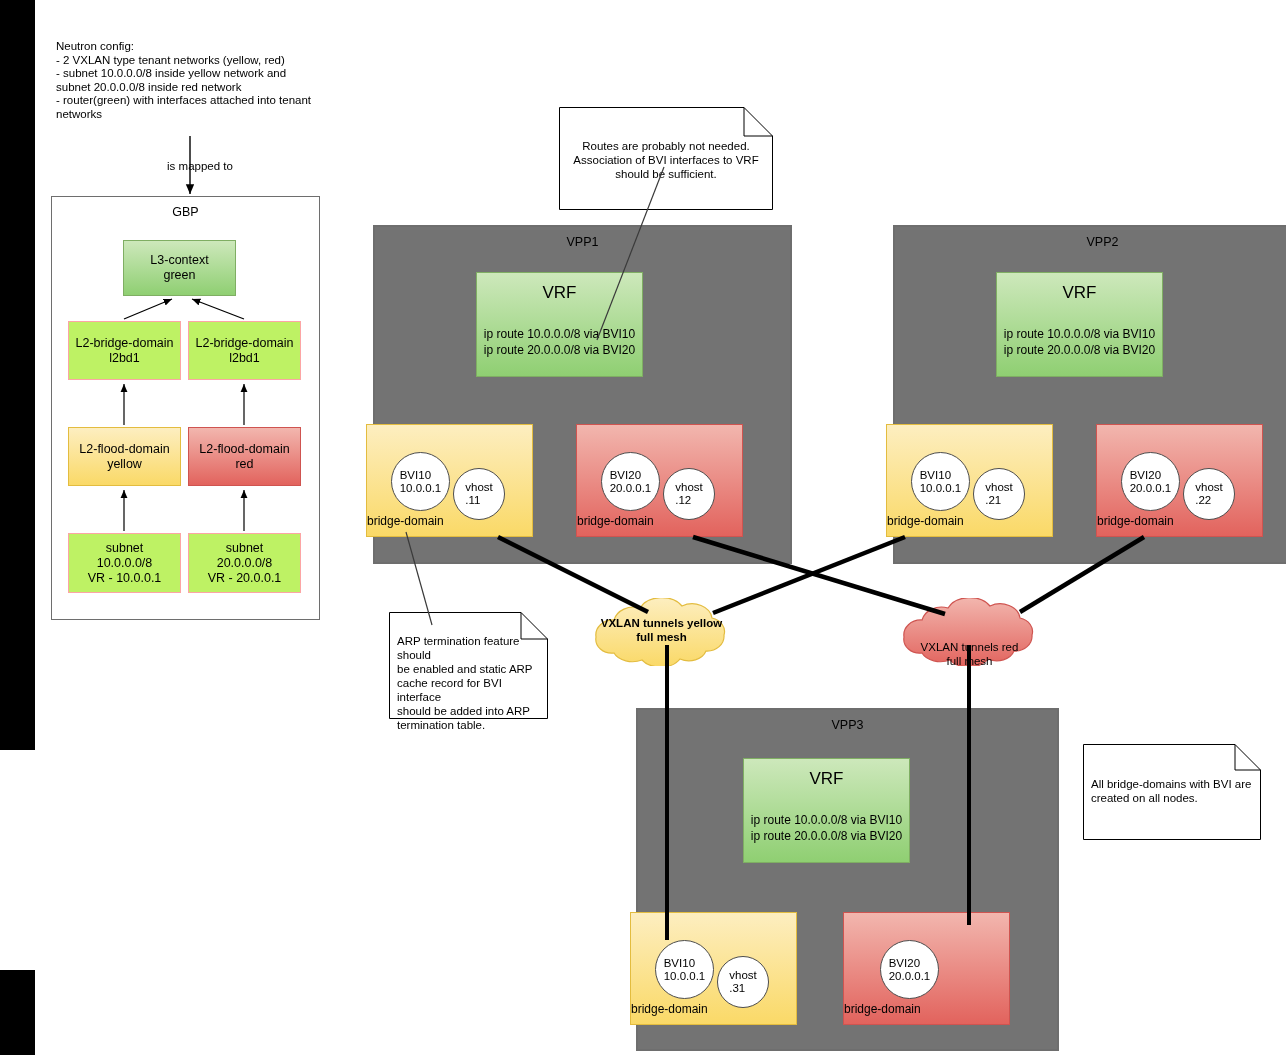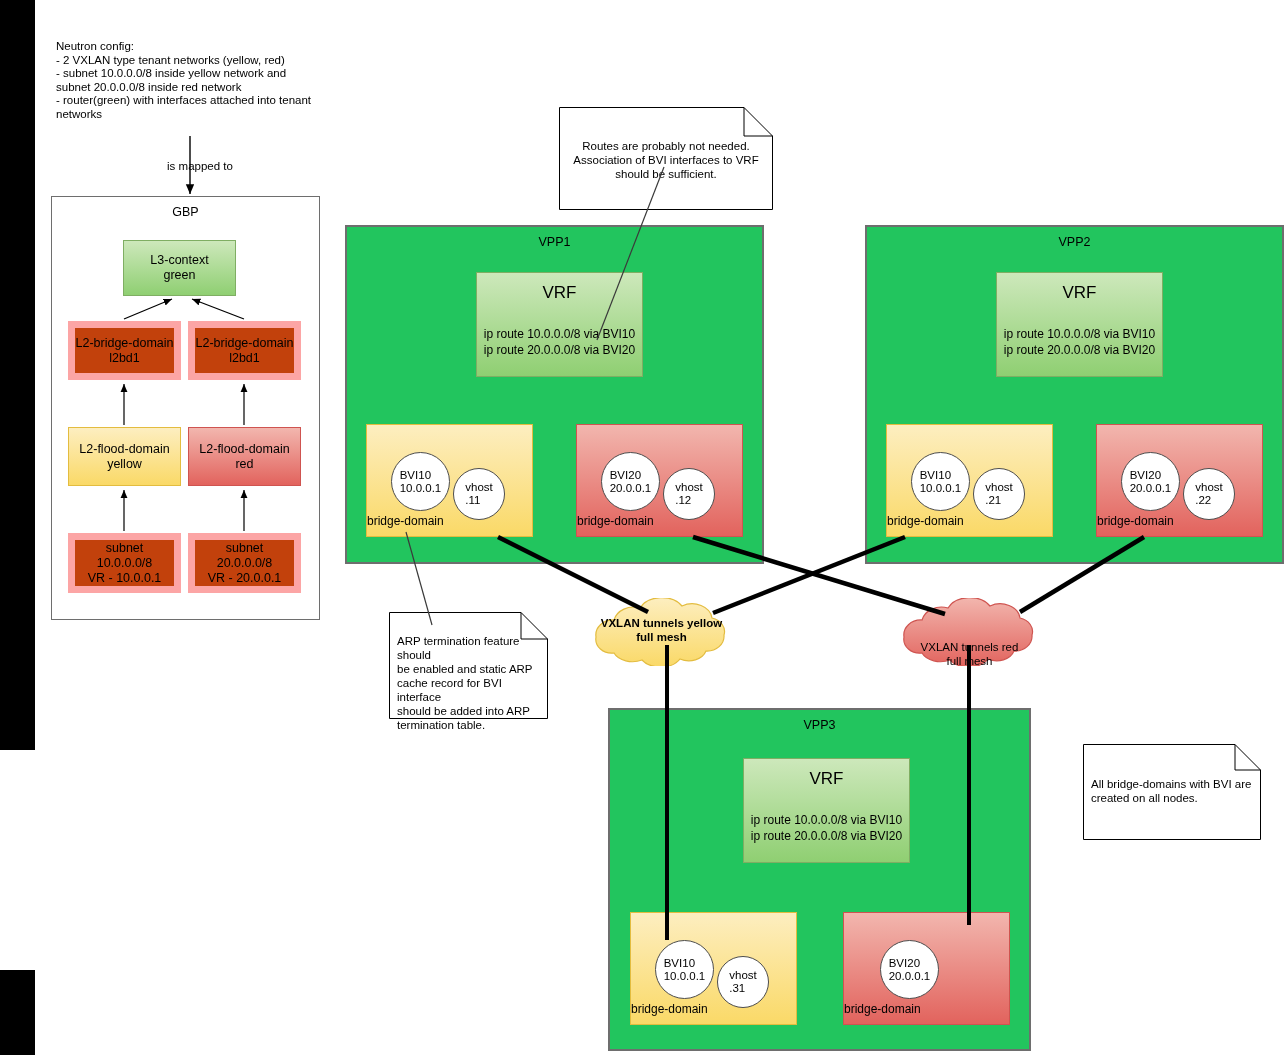--- a/index.html
+++ b/index.html
@@ -35,43 +35,44 @@
     font-size: 11.5px;
     line-height: 13.5px;
     color: #000;
     white-space: pre-line;
   }
 
   
   .panel {
     position: absolute;
     border: 2px solid #6e6e6e;
-    background: #22c55e;
-    box-sizing: border-box;
+    background: #737373;
+    box-sizing: border-box;
+    margin-left: 28px;
   }
   .panel-title {
     position: absolute;
     top: 8px; left: 0; right: 0;
     text-align: center;
     font-size: 12.5px;
     color: #000;
   }
   .gbp-panel {
     position: absolute;
     border: 1.5px solid #6e6e6e;
     background: #ffffff;
     box-sizing: border-box;
   }
 
   
   .box {
     position: absolute;
     box-sizing: border-box;
-    border: 7px solid #fca5a5;
-    background: #c2410c;
+    border: 1px solid #fca5a5;
+    background: #bef264;
     font-size: 12.5px;
     color: #000;
     display: flex;
     align-items: center;
     justify-content: center;
     text-align: center;
     line-height: 15px;
     white-space: pre-line;
   }
   .green {

